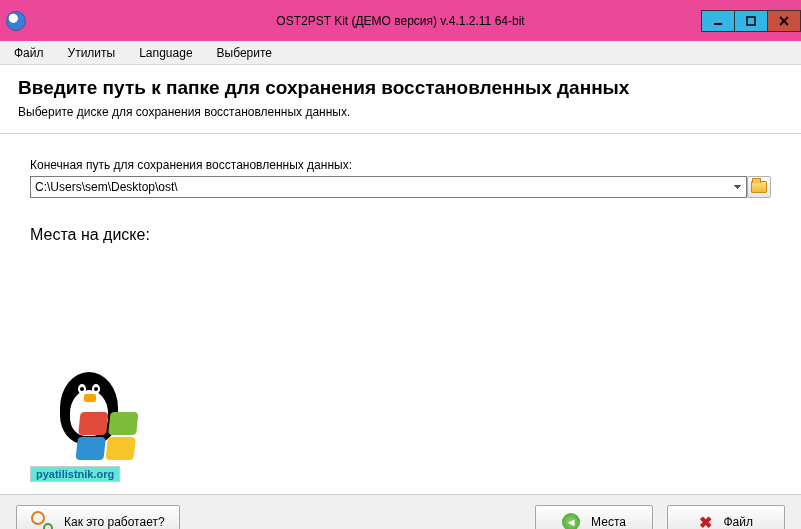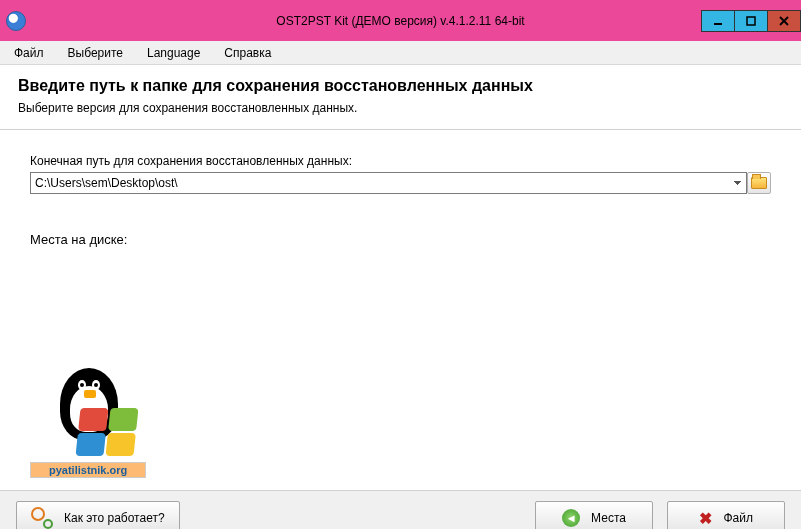--- a/index.html
+++ b/index.html
@@ -10,47 +10,47 @@
 .title-text { position: absolute; left: 0; right: 0; text-align: center; font-size: 12px; color: #000; pointer-events: none; }
 .win-controls { margin-left: auto; display: flex; height: 22px; }
 .win-btn { width: 34px; height: 22px; border: 1px solid #333; background: #34b6e4; margin-left: -1px; display: flex; align-items: center; justify-content: center; font-size: 13px; font-family: Arial; }
 .win-btn.close { background: #c94f3f; color: #000; }
 .win-btn svg { width: 10px; height: 10px; }
 
 .menubar { height: 24px; background: #f0f0f0; border-bottom: 1px solid #d8d8d8; display: flex; align-items: center; padding: 0 4px; gap: 4px; font-size: 12px; }
 .menu-item { padding: 3px 10px; cursor: default; }
 
 .header-panel { padding: 12px 18px 14px; border-bottom: 1px solid #d0d0d0; }
-.header-title { font-size: 16px; font-weight: bold; color: #000; margin-bottom: 6px; }
+.header-title { font-size: 19px; font-weight: bold; color: #000; margin-bottom: 6px; }
 .header-sub { font-size: 12px; color: #000; }
 
 .body-panel { padding: 24px 30px 10px; position: relative; height: 360px; }
 .field-label { font-size: 12px; margin-bottom: 4px; }
 .path-row { display: flex; align-items: flex-start; gap: 0; }
 .path-select { flex: 1; height: 22px; border: 1px solid #7a7a7a; font-size: 12px; padding: 0 4px; background: #fff; appearance: none; -webkit-appearance: none; background-image: linear-gradient(45deg,transparent 50%,#555 50%),linear-gradient(135deg,#555 50%,transparent 50%); background-position: right 8px center, right 4px center; background-size: 4px 4px,4px 4px; background-repeat: no-repeat; }
 .browse-btn { width: 24px; height: 22px; border: 1px solid #b0b0b0; background: linear-gradient(#fdfdfd,#e6e6e6); display: flex; align-items: center; justify-content: center; border-radius: 2px; cursor: pointer; }
 .folder-icon { width: 16px; height: 12px; background: linear-gradient(#ffe27a,#f6b53a); border: 1px solid #c98a1e; border-radius: 1px; position: relative; }
 .folder-icon::before { content:""; position:absolute; top:-4px; left:0; width:7px; height:4px; background:#f6c552; border:1px solid #c98a1e; border-bottom:none; border-radius:1px 1px 0 0; }
 
-.disk-label { font-size: 13px; margin-top: 38px; }
+.disk-label { font-size: 16px; margin-top: 28px; }
 
 .logo-box { position: absolute; left: 30px; bottom: 12px; width: 130px; }
 .logo-art { width: 110px; height: 90px; position: relative; margin: 0 auto 2px; }
 .penguin { position:absolute; left:20px; top:0; width:58px; height:72px; background:#000; border-radius:50% 50% 40% 40%; }
 .penguin::before { content:""; position:absolute; left:10px; top:18px; width:38px; height:46px; background:#fff; border-radius:50% 50% 40% 40%; }
 .penguin-eye { position:absolute; top:12px; width:8px; height:10px; background:#fff; border-radius:50%; }
 .penguin-eye.l{ left:18px;} .penguin-eye.r{ left:32px;}
 .penguin-eye::after{content:"";position:absolute;left:2px;top:3px;width:4px;height:4px;background:#000;border-radius:50%;}
 .beak{position:absolute;left:24px;top:22px;width:12px;height:8px;background:#f7a500;border-radius:2px;}
 .winflag{position:absolute;left:38px;top:40px;width:58px;height:48px;display:grid;grid-template:1fr 1fr/1fr 1fr;gap:2px;transform:skewX(-6deg);}
 .winflag div:nth-child(1){background:#e14b3b;border-radius:4px;}
 .winflag div:nth-child(2){background:#7ebc3c;border-radius:4px;}
 .winflag div:nth-child(3){background:#2f8fd3;border-radius:4px;}
 .winflag div:nth-child(4){background:#f7c52a;border-radius:4px;}
-.logo-text { font-size: 11px; font-weight: bold; color:#1b5f9e; text-align:left; background:#fdba74; padding:1px 18px; display:inline-block; border:1px solid #ccc; }
+.logo-text { font-size: 11px; font-weight: bold; color:#1b5f9e; text-align:left; background:#5eead4; padding:1px 5px; display:inline-block; border:1px solid #ccc; }
 
 .footer { height: 55px; border-top: 1px solid #d0d0d0; background: #f0f0f0; display: flex; align-items: center; padding: 0 16px; gap: 14px; }
 .footer .spacer { flex: 1; }
 .btn { height: 34px; min-width: 118px; border: 1px solid #a6a6a6; background: linear-gradient(#fefefe,#e5e5e5); border-radius: 2px; display: flex; align-items: center; justify-content: center; gap: 11px; font-size: 12px; cursor: pointer; padding: 0 14px; }
 .btn.how { min-width: 160px; justify-content: flex-start; }
 .gear-icon{width:22px;height:22px;position:relative;}
 .gear-icon .g1{position:absolute;left:0;top:0;width:14px;height:14px;border:2px solid #e07b1e;border-radius:50%;}
 .gear-icon .g2{position:absolute;right:0;bottom:0;width:10px;height:10px;border:2px solid #4a9b3a;border-radius:50%;}
 .arrow-circle{width:18px;height:18px;border-radius:50%;display:flex;align-items:center;justify-content:center;color:#fff;font-size:11px;font-weight:bold;}
 .arrow-circle.green{background:radial-gradient(#8ed66a,#3f9a2c);}
@@ -77,28 +77,28 @@
         <svg viewBox="0 0 10 10">
           <line x1="1" y1="1" x2="9" y2="9" stroke="#000" stroke-width="1.8"></line>
           <line x1="9" y1="1" x2="1" y2="9" stroke="#000" stroke-width="1.8"></line>
         </svg>
       </div>
   </div>
 </div>
 
 <div class="menubar">
   <div class="menu-item">Файл</div>
+  <div class="menu-item">Утилиты</div>
+  <div class="menu-item">Language</div>
   <div class="menu-item">Выберите</div>
-  <div class="menu-item">Language</div>
-  <div class="menu-item">Справка</div>
 </div>
 
 <div class="header-panel">
   <div class="header-title">Введите путь к папке для сохранения восстановленных данных</div>
-  <div class="header-sub">Выберите версия для сохранения восстановленных данных.</div>
+  <div class="header-sub">Выберите диске для сохранения восстановленных данных.</div>
 </div>
 
 <div class="body-panel">
   <div class="field-label">Конечная путь для сохранения восстановленных данных:</div>
   <div class="path-row">
     <select class="path-select">
       <option>C:\Users\sem\Desktop\ost\</option>
     </select>
     <div class="browse-btn">
       <div class="folder-icon"></div>

